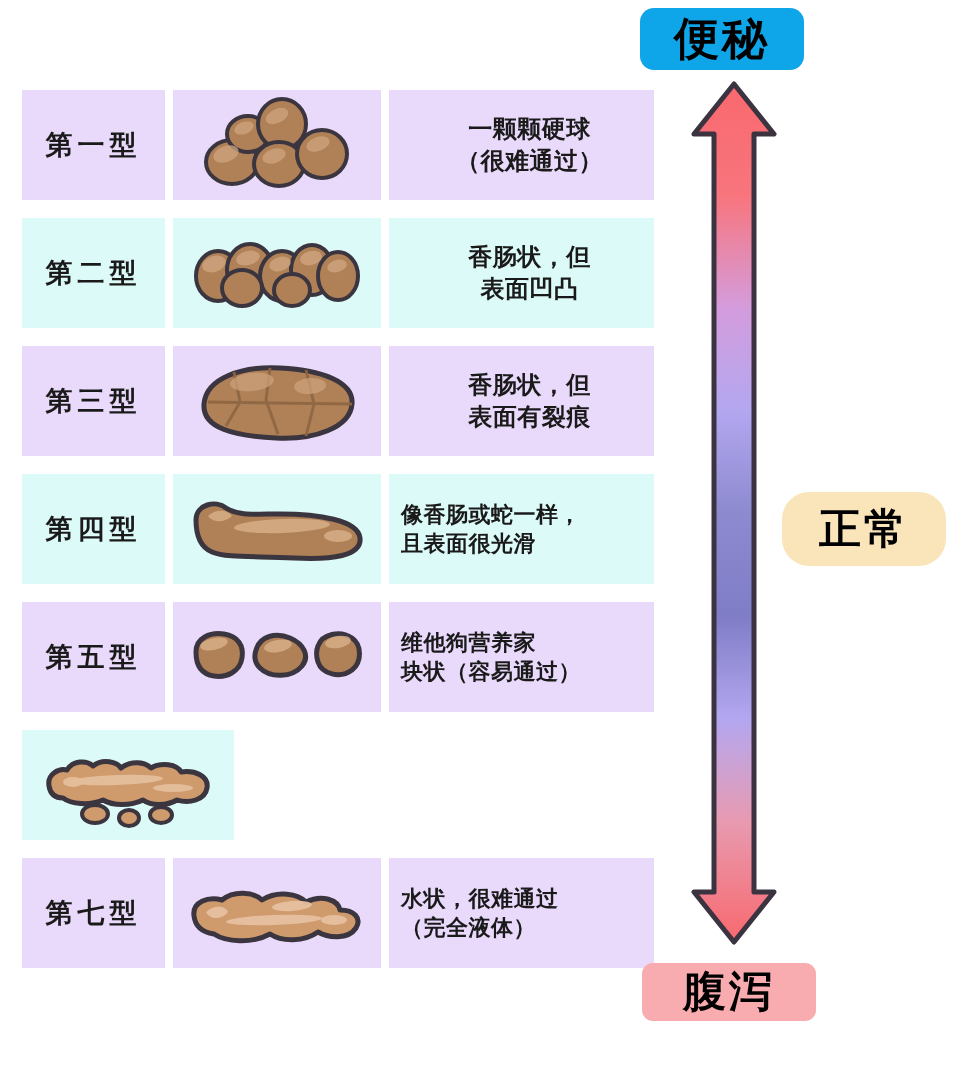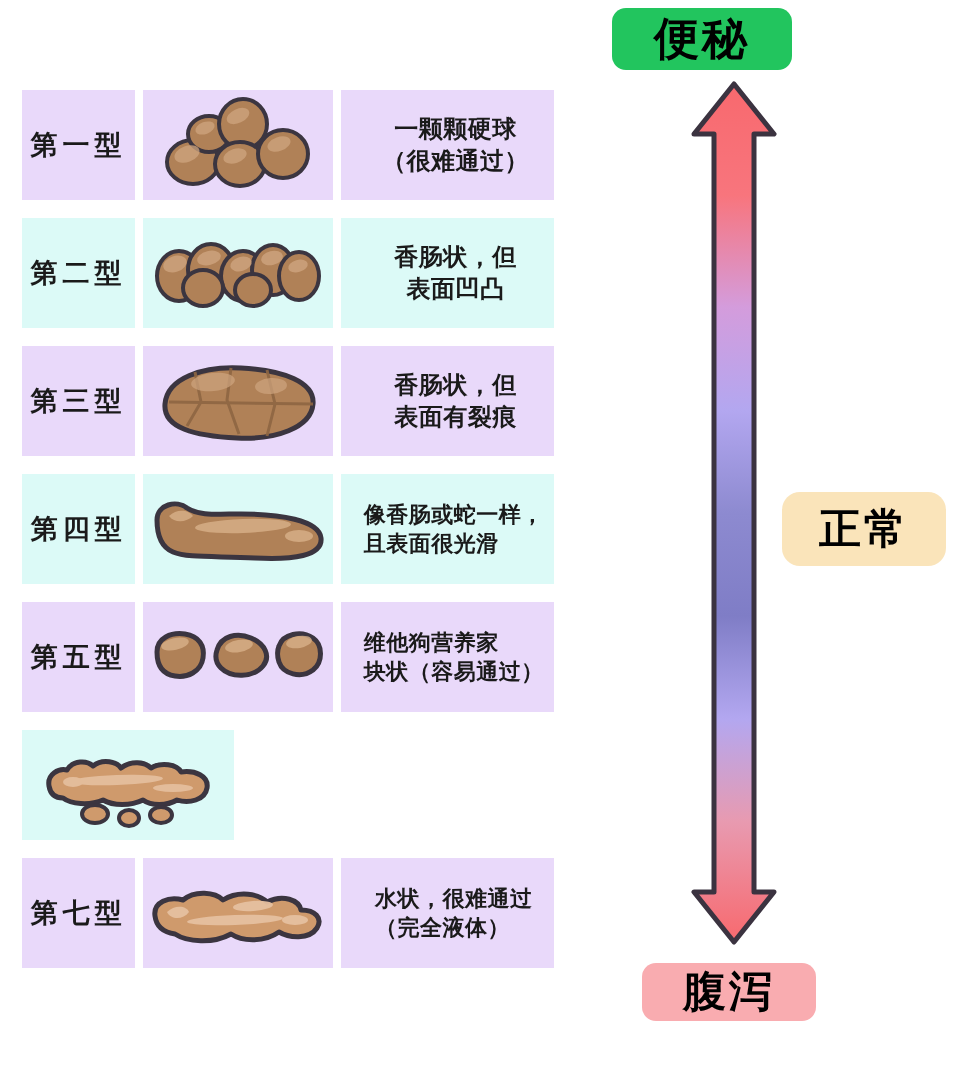--- a/index.html
+++ b/index.html
@@ -8,29 +8,29 @@
     background: #ffffff;
     font-family: "Liberation Sans", "DejaVu Sans", sans-serif;
     overflow: hidden;
   }
   #root { position: relative; width: 960px; height: 1078px; background:#fff; }
 
   
   .bristol-table {
     position: absolute;
     left: 22px; top: 90px;
-    width: 532px; height: 856px;
+    width: 632px; height: 856px;
     display: flex; flex-direction: column;
     gap: 18px;
   }
   .row { display: flex; gap: 8px; height: 112px; flex: 1 1 0; }
   .cell { display:flex; align-items:center; }
   .cell-type  { width: 146px; justify-content:center; }
   .cell-image { width: 212px; justify-content:center; }
-  .cell-desc  { width: 270px; justify-content:center; padding-left: 12px; }
+  .cell-desc  { width: 270px; justify-content:flex-start; padding-left: 12px; }
 
   .row.purple .cell { background: #e9d9fa; }
   .row.mint   .cell { background: #dcfaf7; }
 
   .type-label {
     font-size: 27px; font-weight: 700; color: #1a1a1a;
     letter-spacing: 5px; white-space: nowrap;
     font-family: "Liberation Sans","DejaVu Sans",sans-serif;
   }
   .desc-label {
@@ -43,23 +43,23 @@
 
   
   .scale-arrow { position:absolute; left:688px; top:78px; width:92px; height:870px; }
 
   
   .badge {
     position:absolute; display:flex; align-items:center; justify-content:center;
     border-radius: 14px; font-weight: 700; color:#000;
     font-family: "Liberation Sans","DejaVu Sans",sans-serif;
   }
-  .badge-constipation { left:612px; top:8px;   width:180px; height:62px; background:#22c55e; font-size:45px; letter-spacing:3px; }
-  .badge-normal       { left:782px; top:492px; width:164px; height:74px; background:#fae4ba; font-size:42px; letter-spacing:3px; border-radius:18px; }
-  .badge-diarrhea     { left:642px; top:963px; width:174px; height:58px; background:#f9acb0; font-size:43px; letter-spacing:3px; }
+  .badge-constipation { left:640px; top:8px;   width:164px; height:62px; background:#0ea5e9; font-size:45px; letter-spacing:3px; }
+  .badge-normal       { left:782px; top:492px; width:164px; height:74px; background:#fae4ba; font-size:42px; letter-spacing:3px; border-radius:27px; }
+  .badge-diarrhea     { left:642px; top:963px; width:174px; height:58px; background:#f9acb0; font-size:43px; letter-spacing:3px;border-radius:11px; }
 
   
   .mascot { position:absolute; left:795px; top:968px; width:160px; height:106px; }
 </style>
 </head>
 <body>
 
 <div id="root">
 
   <div class="bristol-table">

